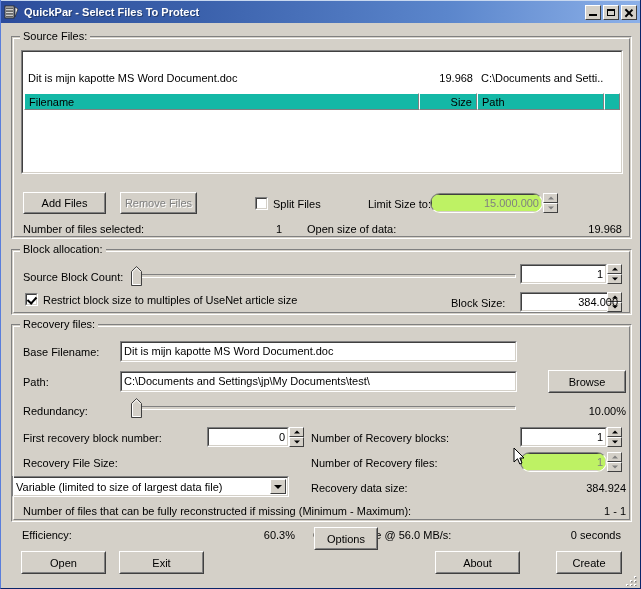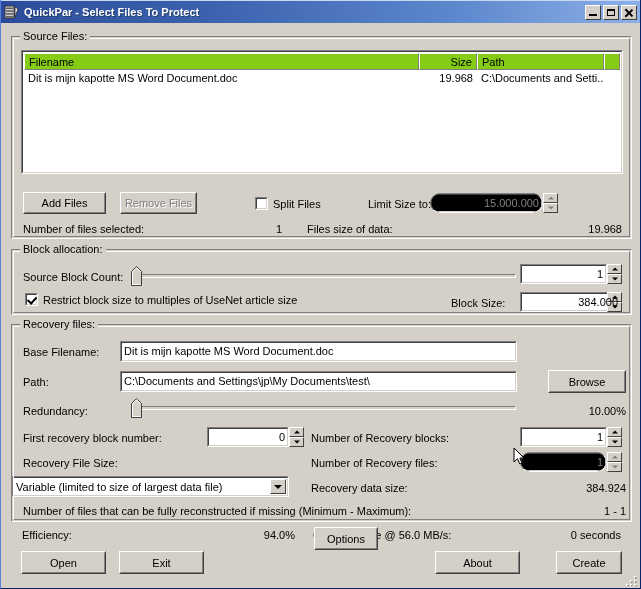--- a/index.html
+++ b/index.html
@@ -89,21 +89,21 @@
     display:flex;align-items:center;
     overflow:hidden;
   }
   .field::before{
     content:"";position:absolute;left:0;top:0;right:0;bottom:0;
     border:1px solid;border-color:#404040 #d4d0c8 #d4d0c8 #404040;
     pointer-events:none;
   }
   .field > span{position:relative;z-index:1;padding:0 3px;width:100%;box-sizing:border-box;}
   .field.right > span{text-align:right;}
-  .field.dis{background:#000000;color:#808080;border-radius:10px;}
+  .field.dis{background:#bef264;color:#808080;border-radius:10px;}
 
   
   .spin{position:absolute;width:15px;box-sizing:border-box;display:flex;flex-direction:column;}
   .spin > div{
     flex:1;background:#d4d0c8;position:relative;box-sizing:border-box;
     border:1px solid;border-color:#fff #404040 #404040 #fff;
   }
   .spin > div::after{
     content:"";position:absolute;left:50%;top:50%;
     width:0;height:0;border-left:3px solid transparent;border-right:3px solid transparent;
@@ -158,24 +158,24 @@
 
   
   .listview{
     position:absolute;box-sizing:border-box;background:#fff;
     border:1px solid;border-color:#808080 #fff #fff #808080;
   }
   .listview::before{content:"";position:absolute;left:0;top:0;right:0;bottom:0;
     border:1px solid;border-color:#404040 #d4d0c8 #d4d0c8 #404040;pointer-events:none;}
   .lv-head{position:absolute;left:2px;right:2px;top:2px;height:17px;display:flex;z-index:1;}
   .lv-th{
-    box-sizing:border-box;background:#84cc16;height:17px;
+    box-sizing:border-box;background:#14b8a6;height:17px;
     border:1px solid;border-color:#fff #808080 #808080 #fff;
     display:flex;align-items:center;font-size:11px;padding:0 4px;
-    overflow:hidden;white-space:nowrap;
+    overflow:hidden;white-space:nowrap;margin-top:40px;
   }
   .lv-th.r{justify-content:flex-end;}
   .lv-row{position:absolute;left:2px;right:2px;top:19px;height:15px;display:flex;z-index:1;}
   .lv-td{box-sizing:border-box;height:15px;display:flex;align-items:center;
     font-size:11px;padding:0 4px;overflow:hidden;white-space:nowrap;}
   .lv-td.r{justify-content:flex-end;}
 
   .cursor{position:absolute;width:12px;height:19px;pointer-events:none;z-index:50;}
 
   .grip{position:absolute;right:2px;bottom:2px;width:12px;height:12px;}
@@ -240,21 +240,21 @@
       <span>15.000.000</span>
     </div>
     <div class="spin dis" style="left:531px;top:156px;height:20px;">
       <div class="up"></div>
       <div class="dn"></div>
     </div>
 
 
     <div class="lbl" style="left:11px;top:186px;">Number of files selected:</div>
     <div class="val" style="left:200px;top:186px;width:70px;">1</div>
-    <div class="lbl" style="left:295px;top:186px;">Files size of data:</div>
+    <div class="lbl" style="left:295px;top:186px;">Open size of data:</div>
     <div class="val" style="left:480px;top:186px;width:130px;">19.968</div>
   </div>
 
   <div class="group" style="left:10px;top:249px;width:621px;height:66px;">
     <div class="gl">Block allocation:</div>
 
     <div class="lbl" style="left:11px;top:21px;">Source Block Count:</div>
 
     <div class="track" style="left:119px;top:16px;width:385px;">
       <div class="rail"></div>
@@ -350,21 +350,21 @@
     </div>
 
     <div class="lbl" style="left:299px;top:157px;">Recovery data size:</div>
     <div class="val" style="left:494px;top:157px;width:120px;">384.924</div>
 
     <div class="lbl" style="left:11px;top:180px;">Number of files that can be fully reconstructed if missing (Minimum - Maximum):</div>
     <div class="val" style="left:494px;top:180px;width:120px;">1 - 1</div>
   </div>
 
   <div class="lbl" style="left:21px;top:529px;">Efficiency:</div>
-  <div class="val" style="left:190px;top:529px;width:104px;">94.0%</div>
+  <div class="val" style="left:190px;top:529px;width:104px;">60.3%</div>
   <div class="lbl" style="left:312px;top:529px;">Compute time @ 56.0 MB/s:</div>
   <div class="val" style="left:480px;top:529px;width:140px;">0 seconds</div>
 
   <div class="btn" style="left:20px;top:551px;width:85px;height:23px;">Open</div>
   <div class="btn" style="left:118px;top:551px;width:85px;height:23px;">Exit</div>
   <div class="btn" style="left:313px;top:527px;width:64px;height:23px;">Options</div>
   <div class="btn" style="left:434px;top:551px;width:85px;height:23px;">About</div>
   <div class="btn" style="left:555px;top:551px;width:66px;height:23px;">Create</div>
 
   <div class="cursor" style="left:512px;top:447px;">

